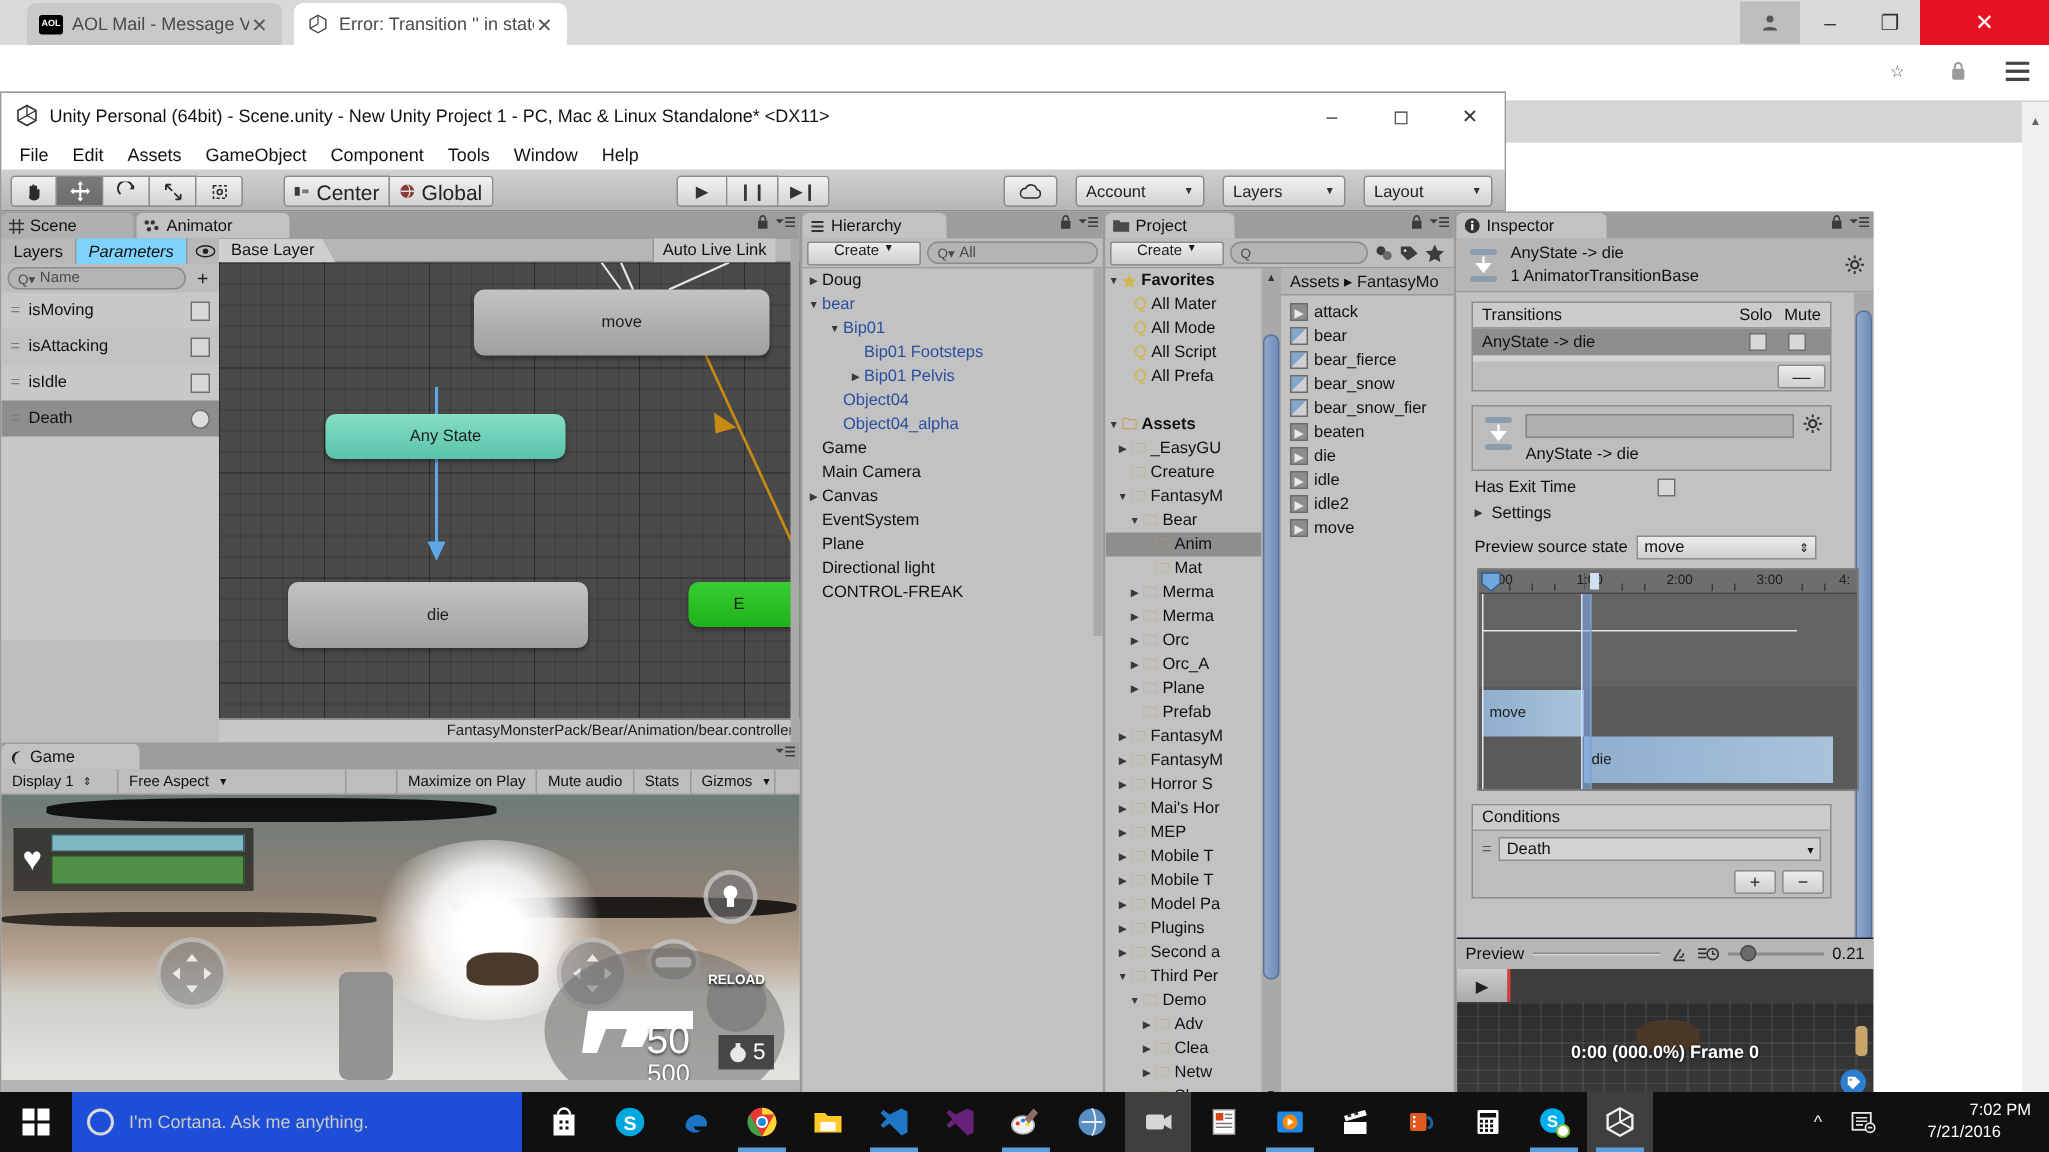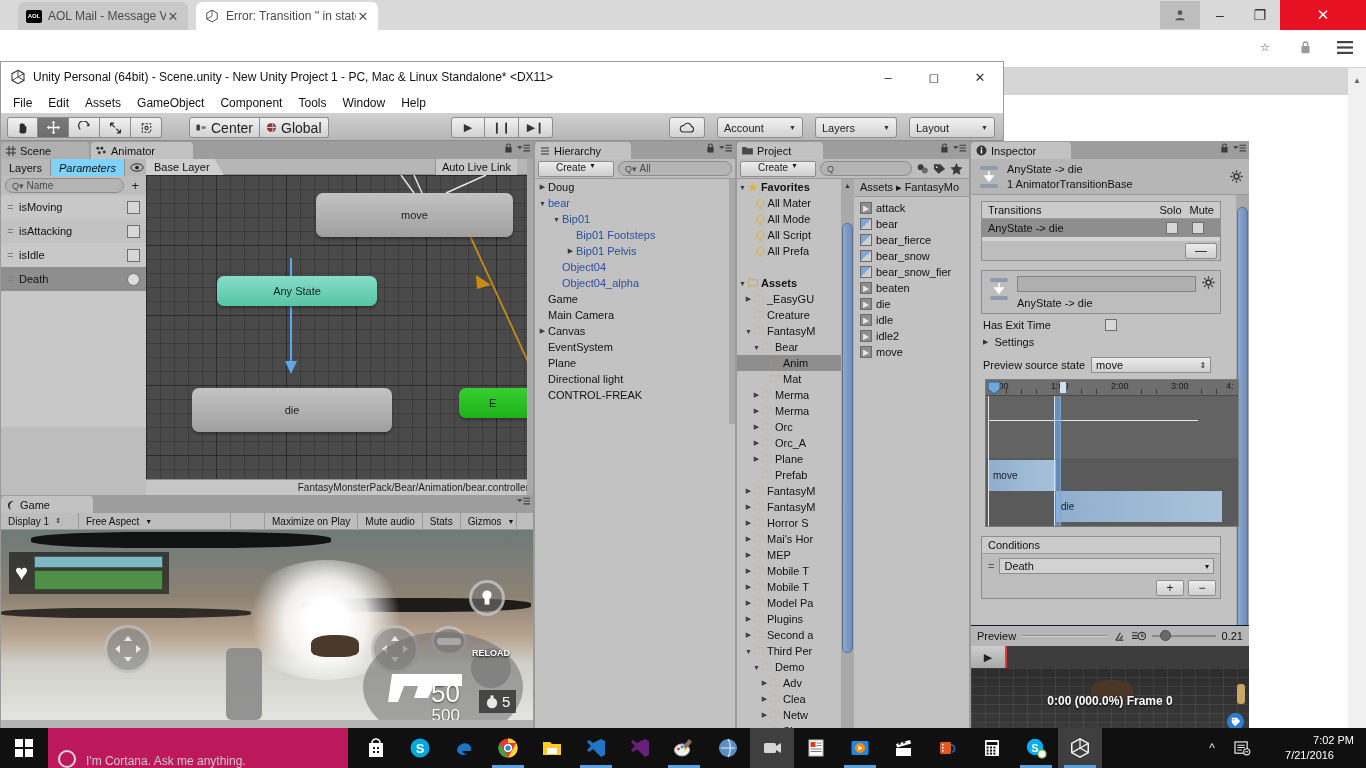--- a/index.html
+++ b/index.html
@@ -236,21 +236,21 @@
   
   .u-status { height:20px; background:#bdbdbd; display:flex; align-items:center; gap:6px; padding:0 6px;
               border-top:1px solid #9a9a9a; font-size:11px; color:#1c1c1c;}
   .warn-tri { width:0;height:0;border-left:6px solid transparent;border-right:6px solid transparent;border-bottom:11px solid #f2c018;}
 
   
   .taskbar { position:absolute; left:0; bottom:0; width:1366px; height:40px; background:#101010; display:flex; align-items:center;}
   .tb-start { width:48px; height:40px; display:flex; align-items:center; justify-content:center;}
   .winlogo { width:18px; height:18px; display:grid; grid-template-columns:1fr 1fr; grid-template-rows:1fr 1fr; gap:2px;}
   .winlogo i { background:#fff; display:block;}
-  .tb-cortana { width:300px; height:40px; display:flex; align-items:flex-end; gap:10px; padding-left:10px; background:#be185d;}
+  .tb-cortana { width:300px; height:40px; display:flex; align-items:center; gap:10px; padding-left:10px; background:#1d4ed8;}
   .cortana-ring { width:18px;height:18px;border-radius:50%;border:2px solid #d8d8d8;}
   .tb-cortana span { color:#c9c9c9; font-size:12px;}
   .tb-apps { flex:1; display:flex; align-items:center; gap:0px; padding-left:6px;}
   .tb-app { width:44px; height:40px; display:flex; align-items:center; justify-content:center; position:relative;}
   .tb-app.open::after { content:""; position:absolute; bottom:0; left:6px; right:6px; height:3px; background:#5aa0e0;}
   .tb-app.active { background:#3f3f3f; }
   .tb-tray { display:flex; align-items:center; gap:0; height:40px; padding-right:4px;}
   .tray-ic { width:30px; height:40px; display:flex; align-items:center; justify-content:center; color:#e6e6e6; font-size:12px;}
   .tb-clock { color:#fff; font-size:11px; text-align:center; line-height:1.35; padding:0 8px; }
   svg { display:block; }

